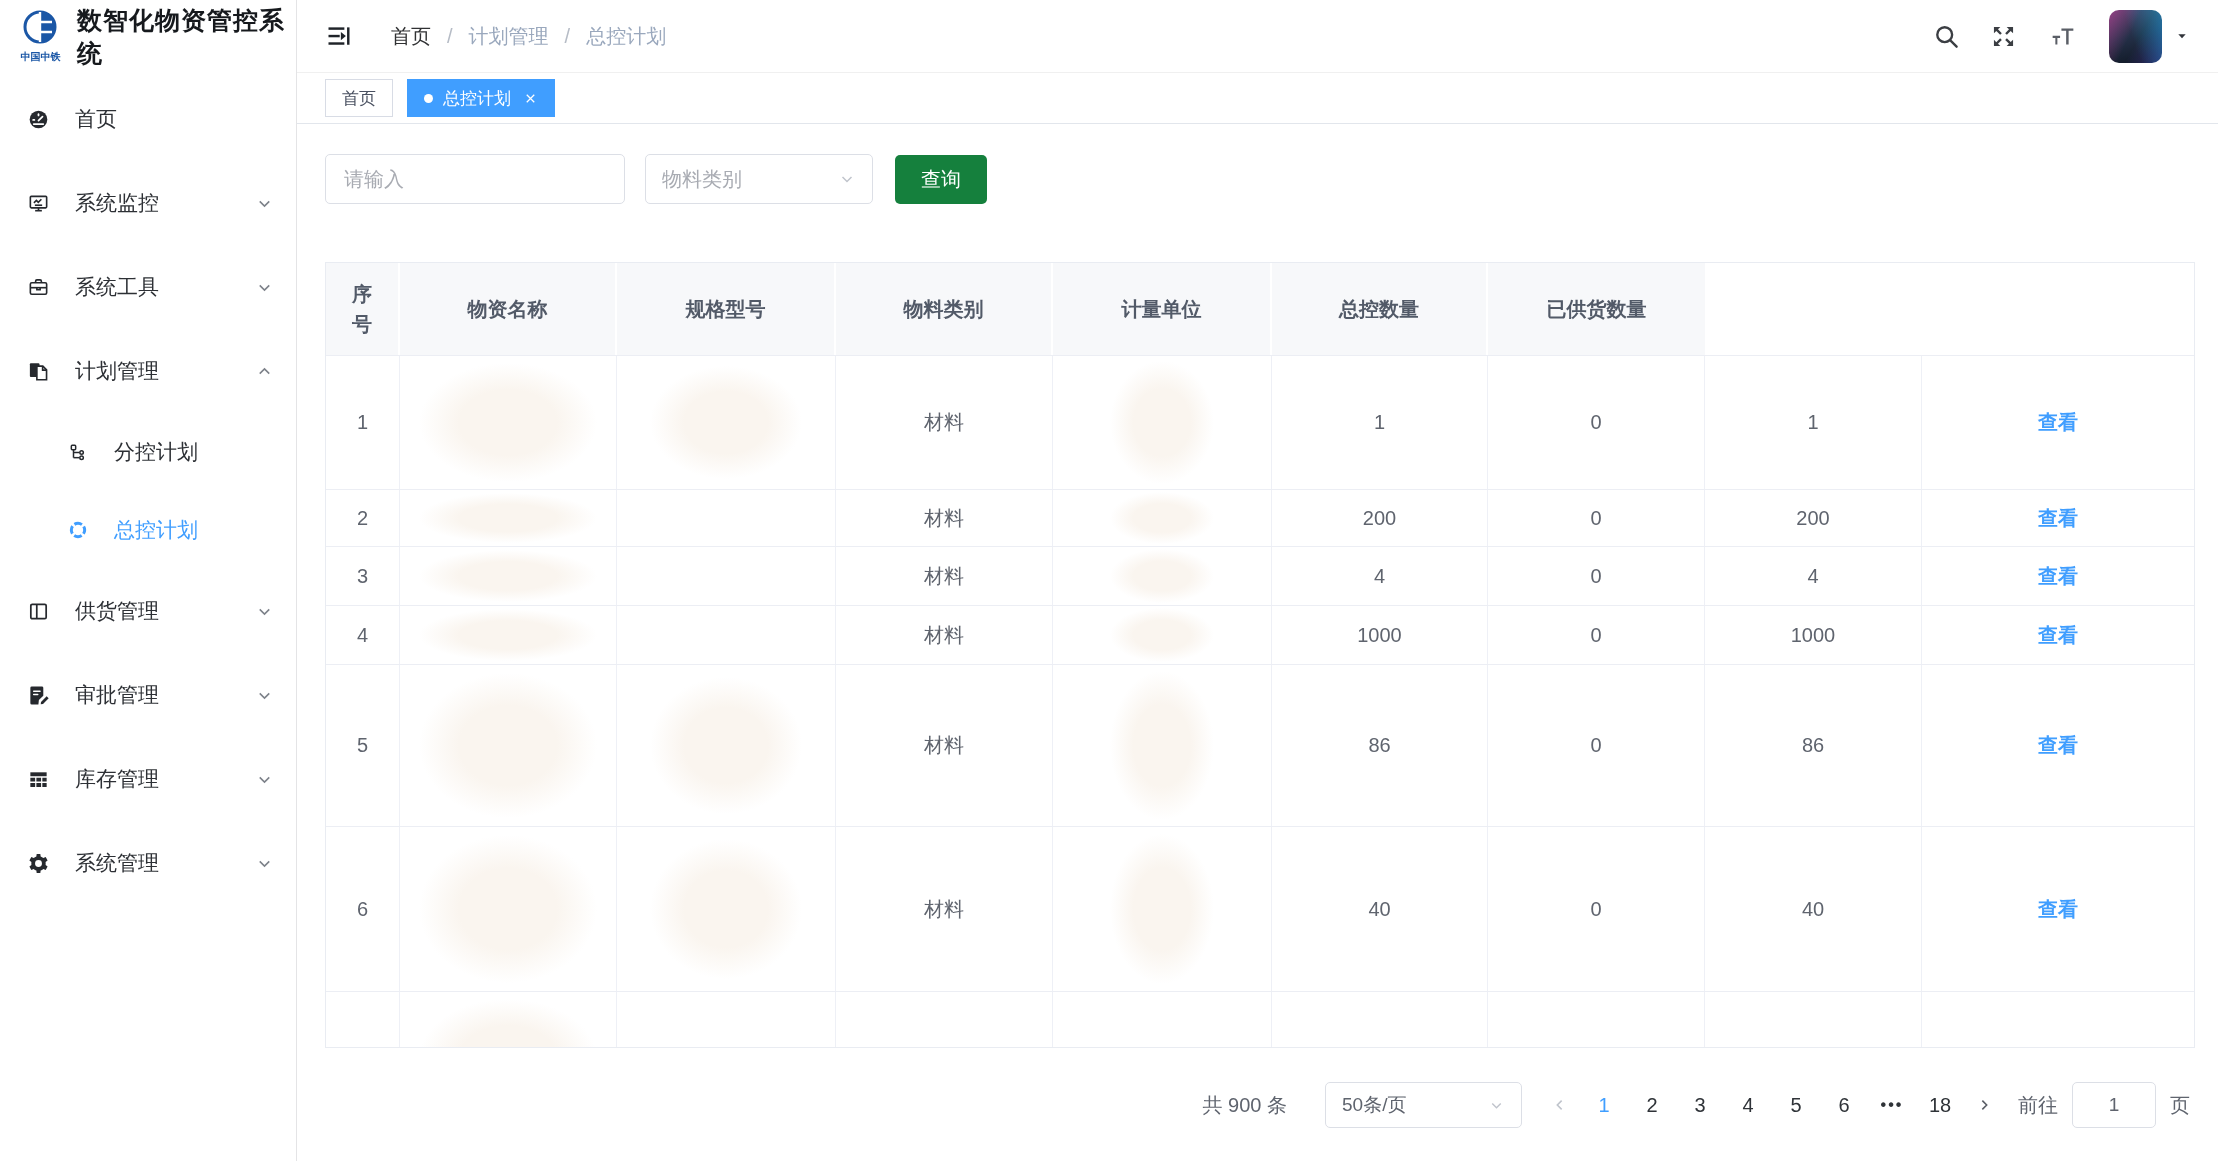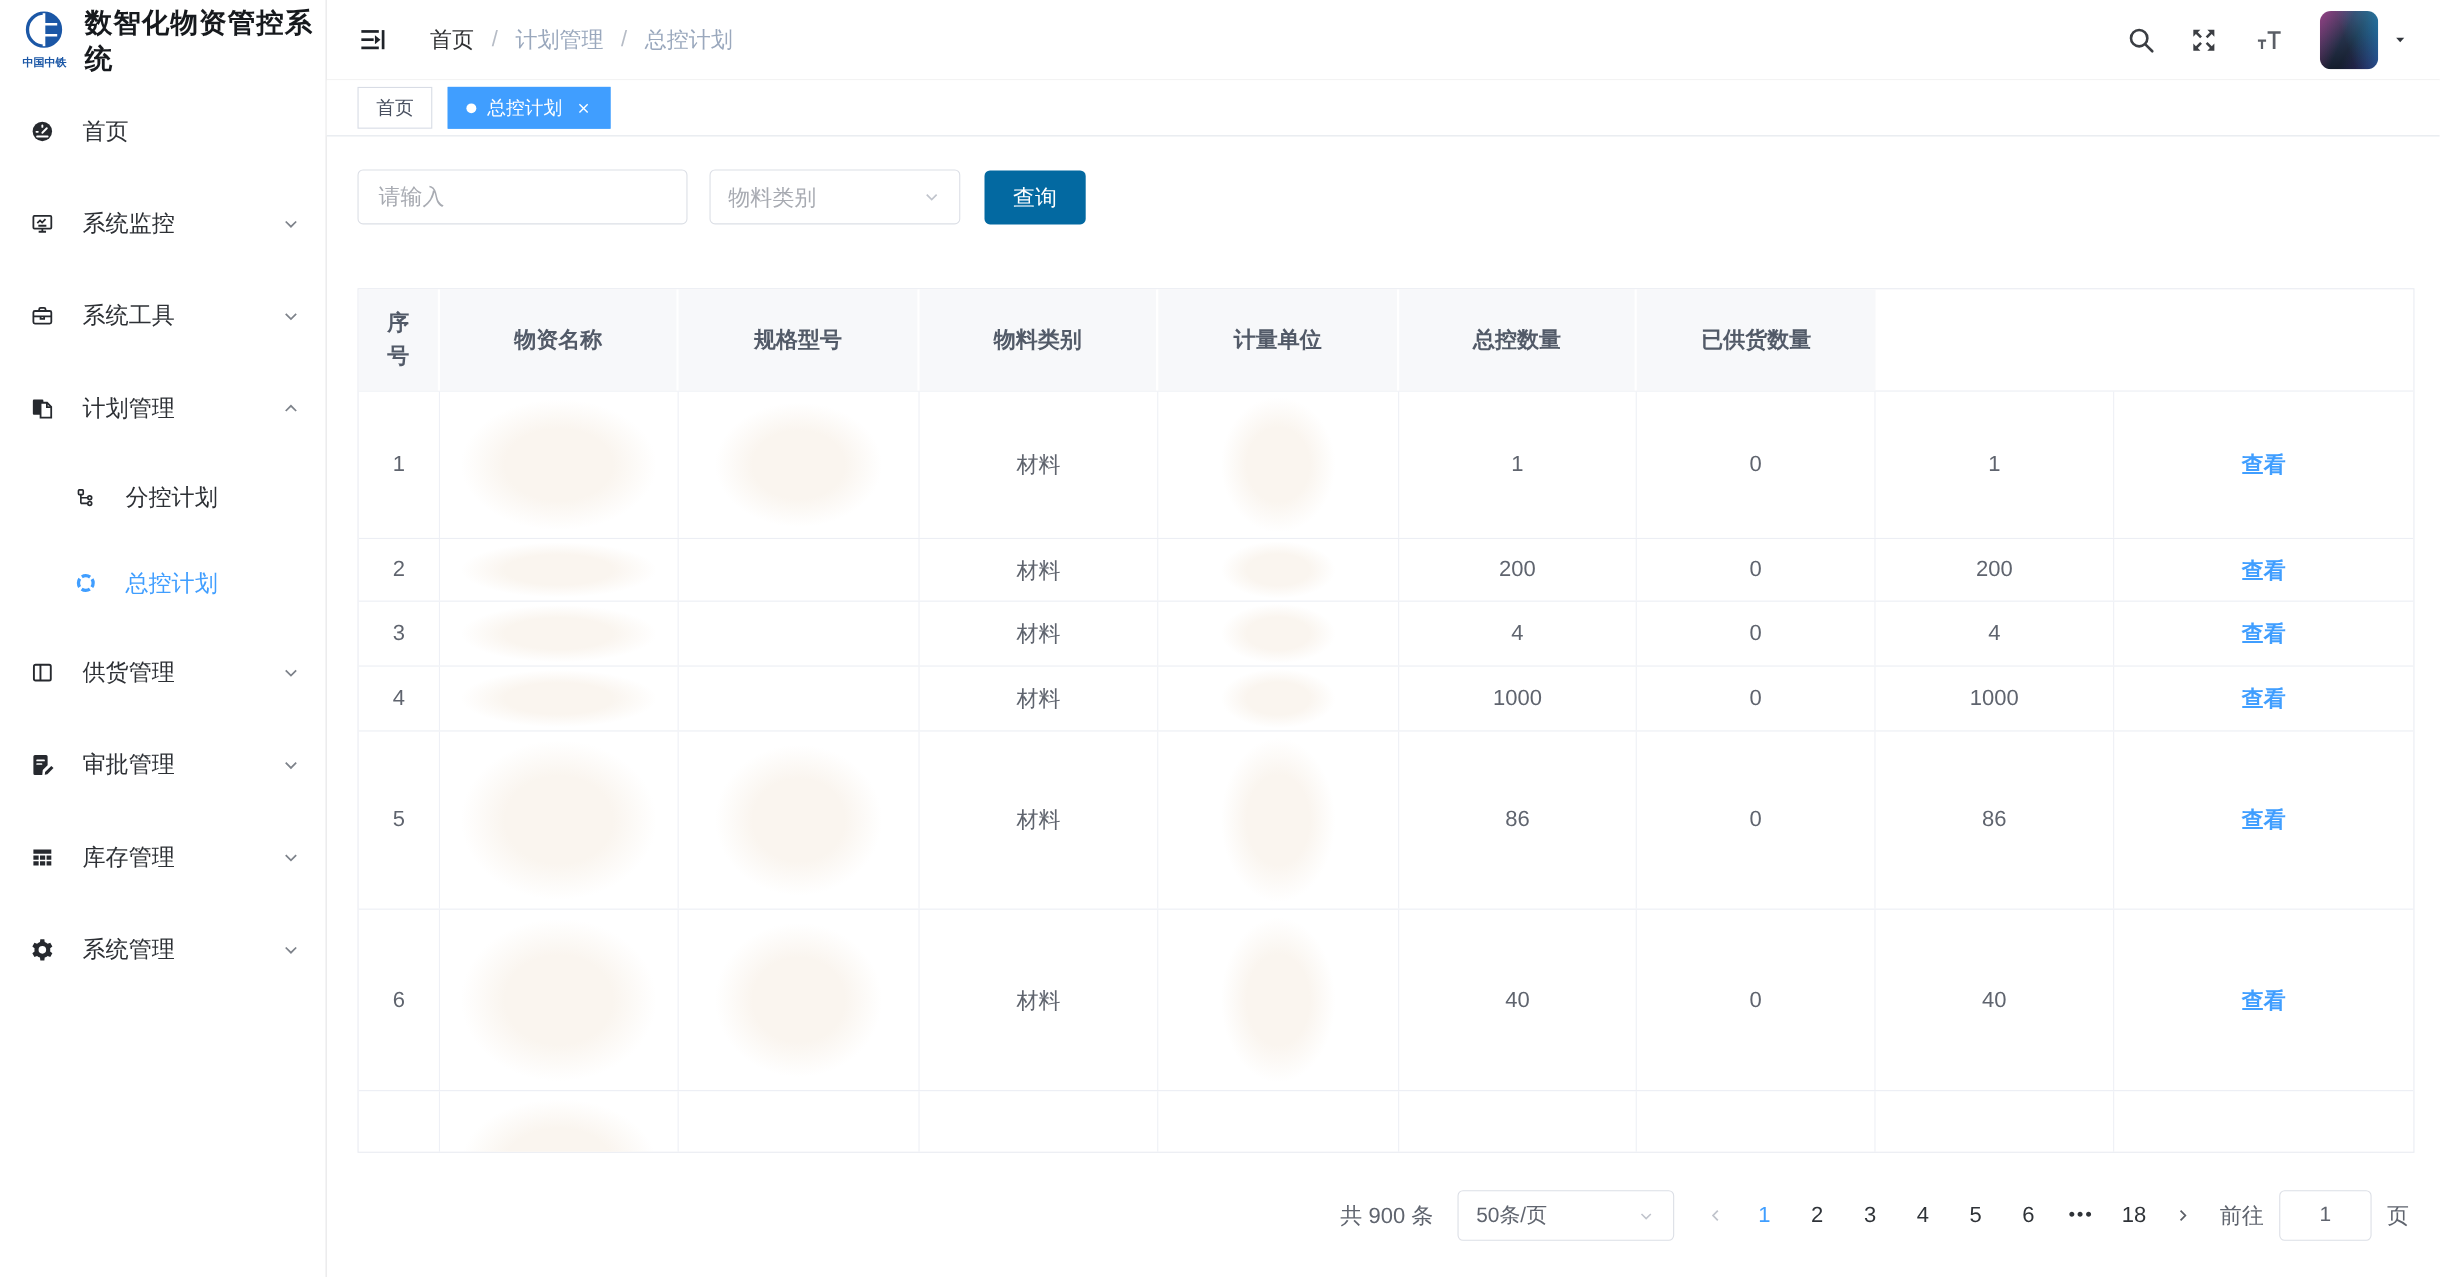--- a/index.html
+++ b/index.html
@@ -61,21 +61,21 @@
   
   .content { padding:30px 28px 0 28px; }
   .filters { display:flex; align-items:flex-end; }
   .txt-input { width:300px; height:50px; border:1px solid #dcdfe6; border-radius:5px; padding:0 18px;
     font-size:20px; color:#303133; outline:none; font-family:inherit; }
   .txt-input::placeholder { color:#a8abb2; }
   .select { width:228px; height:50px; border:1px solid #dcdfe6; border-radius:5px; margin-left:20px;
     display:flex; align-items:center; padding:0 16px; font-size:20px; color:#a8abb2; cursor:pointer; }
   .select .sel-chevron { margin-left:auto; width:18px; height:18px; color:#c0c4cc; }
   .select .sel-chevron svg { width:100%; height:100%; display:block; }
-  .btn-primary { margin-left:22px; width:92px; height:49px; background:#0369a1; color:#fff; border:none;
+  .btn-primary { margin-left:22px; width:92px; height:49px; background:#15803d; color:#fff; border:none;
     border-radius:5px; font-size:20px; cursor:pointer; font-family:inherit; }
 
   
   .table-wrap { margin-top:58px; width:1870px; height:786px; border:1px solid #e9ecf2; overflow:hidden; }
   .tgrid { display:grid; grid-template-columns:74px 217px 219px 217px 219px 216px 217px 217px 272px; }
   .th { background:#f7f8fa; min-height:92px; display:flex; align-items:center; justify-content:center;
     font-size:20px; font-weight:700; color:#525a68; border-right:2px solid #fff; text-align:center; padding:0 22px; line-height:1.5; }
   .th:last-child { border-right:none; }
   .th.wrap { word-break:break-all; padding:0 25px; }
   .trow { display:grid; grid-template-columns:74px 217px 219px 217px 219px 216px 217px 217px 272px; border-top:1px solid #eceef4; }
@@ -83,21 +83,21 @@
     border-right:1px solid #eef0f6; position:relative; overflow:hidden; }
   .td:last-child { border-right:none; }
   .td .view-link { color:#409eff; font-weight:600; cursor:pointer; }
   .blob { border-radius:48%; background:radial-gradient(closest-side, rgba(250,245,239,1) 55%, rgba(250,245,239,0)); position:absolute; }
   .blob.b-name { width:82%; height:90%; }
   .blob.b-spec { width:70%; height:85%; }
   .blob.b-unit { width:48%; height:92%; }
 
   
   .pagination { margin-top:34px; display:flex; align-items:center; justify-content:flex-end; font-size:20px; color:#5f646e; padding-right:0; }
-  .pg-total { margin-right:22px; }
+  .pg-total { margin-right:38px; }
   .pg-size { width:197px; height:46px; border:1px solid #dcdfe6; border-radius:5px; display:flex; align-items:center;
     padding:0 16px; color:#5f646e; font-size:19px; cursor:pointer; }
   .pg-size .sel-chevron { margin-left:auto; width:17px; height:17px; color:#c0c4cc; }
   .pg-size .sel-chevron svg { width:100%; height:100%; display:block; }
   .pg-arrow { width:40px; height:46px; display:flex; align-items:center; justify-content:center; cursor:pointer; }
   .pg-arrow svg { width:16px; height:16px; }
   .pg-arrow.prev { color:#c0c4cc; margin-left:18px; }
   .pg-arrow.next { color:#5a5e66; }
   .pg-pages { display:flex; align-items:center; }
   .pg-num { min-width:48px; height:46px; display:flex; align-items:center; justify-content:center;

